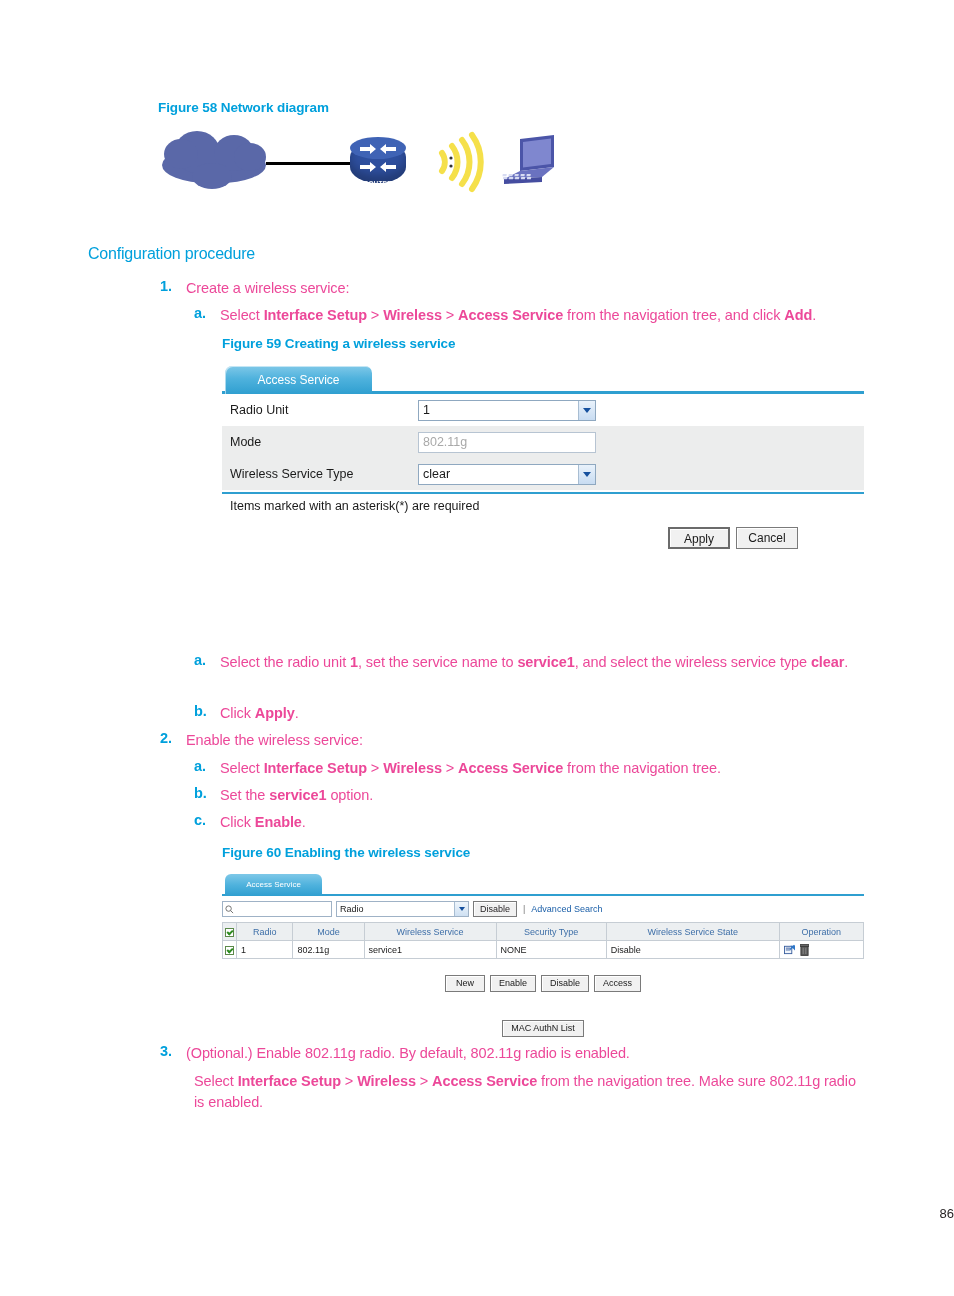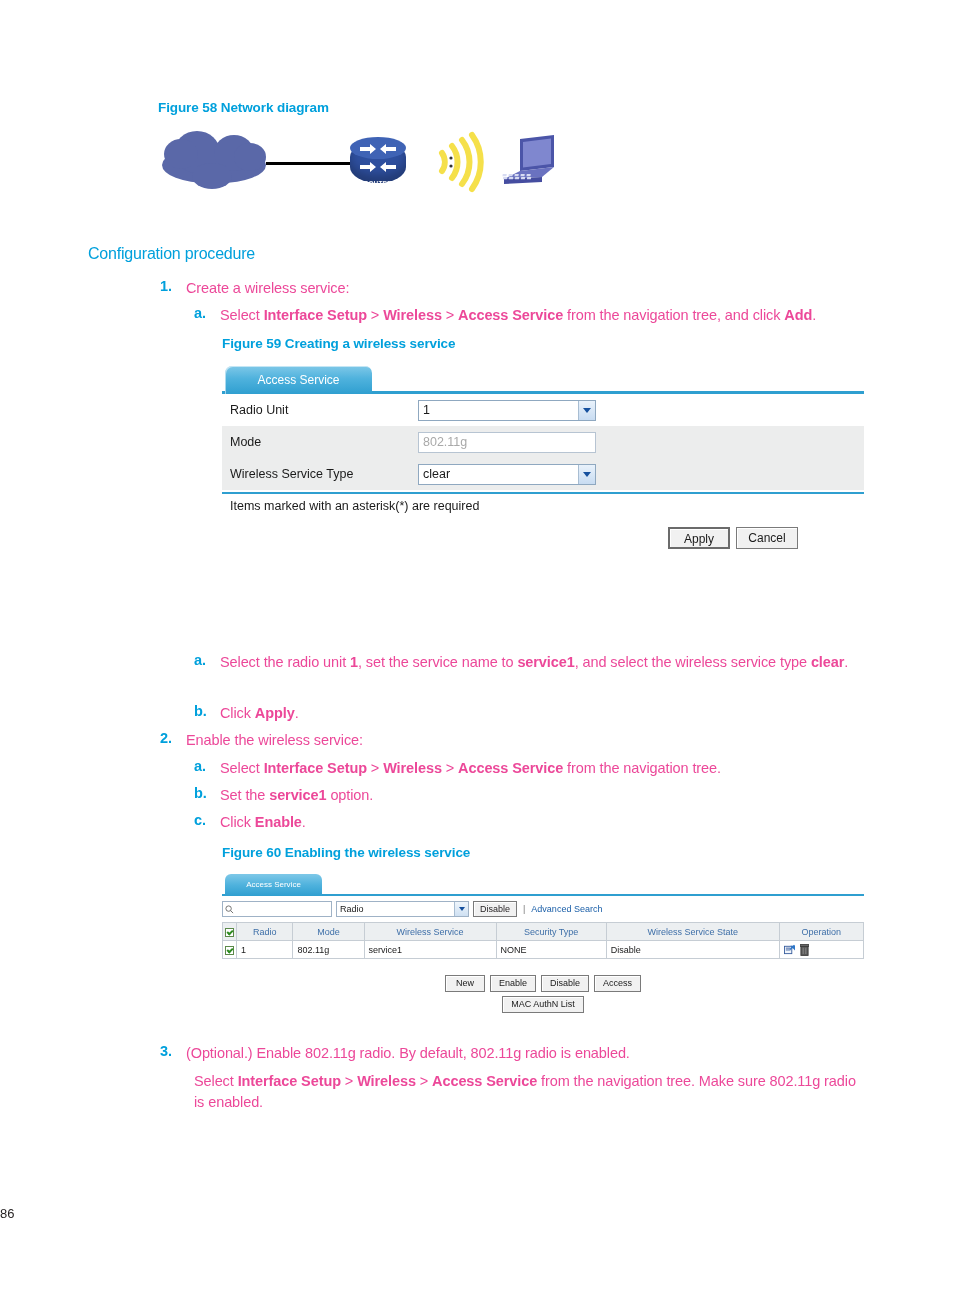--- a/index.html
+++ b/index.html
@@ -217,32 +217,32 @@
   }
   .chk:after {
     content:""; position:absolute; left:1px; top:1px; width:4px; height:2px;
     border-left:2px solid #2e8b20; border-bottom:2px solid #2e8b20;
     transform: rotate(-45deg);
   }
 
   .op-icons { display:flex; gap:5px; justify-content:flex-start; align-items:center; }
 
   .list-btn-row { display:flex; justify-content:center; gap:5px; padding-top:16px; }
-  .list-btn-row2 { display:flex; justify-content:center; padding-top:4px; }
+  .list-btn-row2 { display:flex; justify-content:center; padding-top:4px;margin-top:24px; }
   .ui-btn-s {
     min-width:40px; height:17px; padding:0 8px; border:1px solid #7a7a7a;
     background:#f1f1f1; font-size:9px; line-height:15px; text-align:center; color:#1a1a1a;
     box-shadow: inset 1px 1px 0 #fff;
   }
 
   
   #li4  { left:160px; top:1043px; width:710px; }
   #li4p { left:194px; top:1071px; width:676px; }
 
-  #pagenum { left:0; top:1206px; width:954px; text-align:left; font-size:13px; color:#231f20; }
+  #pagenum { left:0; top:1206px; width:954px; text-align:right; font-size:13px; color:#231f20; }
 </style>
 </head>
 <body>
 
 <div id="page">
 
   <div class="blk fig-caption" id="fig58-cap">Figure 58 Network diagram</div>
 
   <div class="blk" id="netdiag">
 

